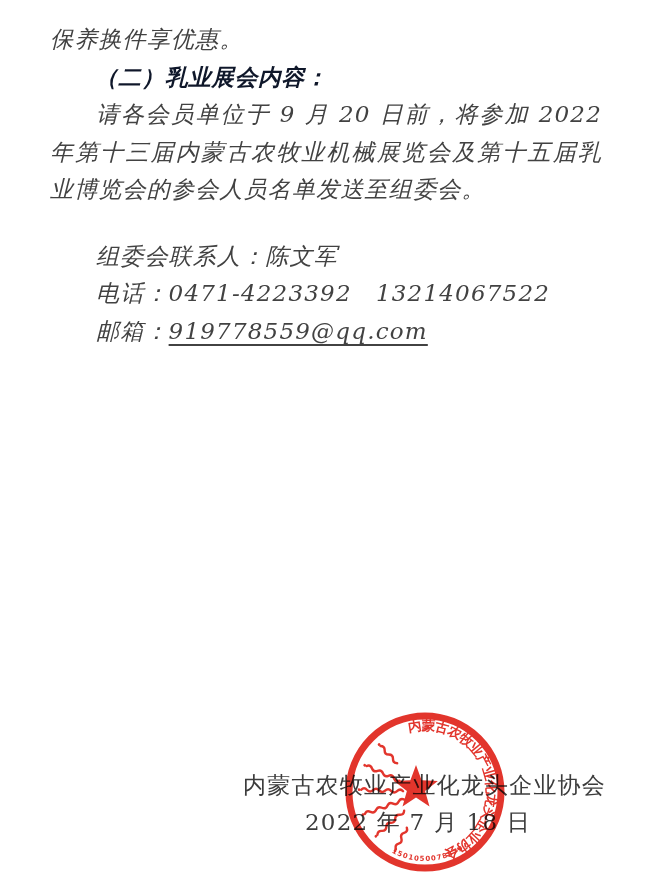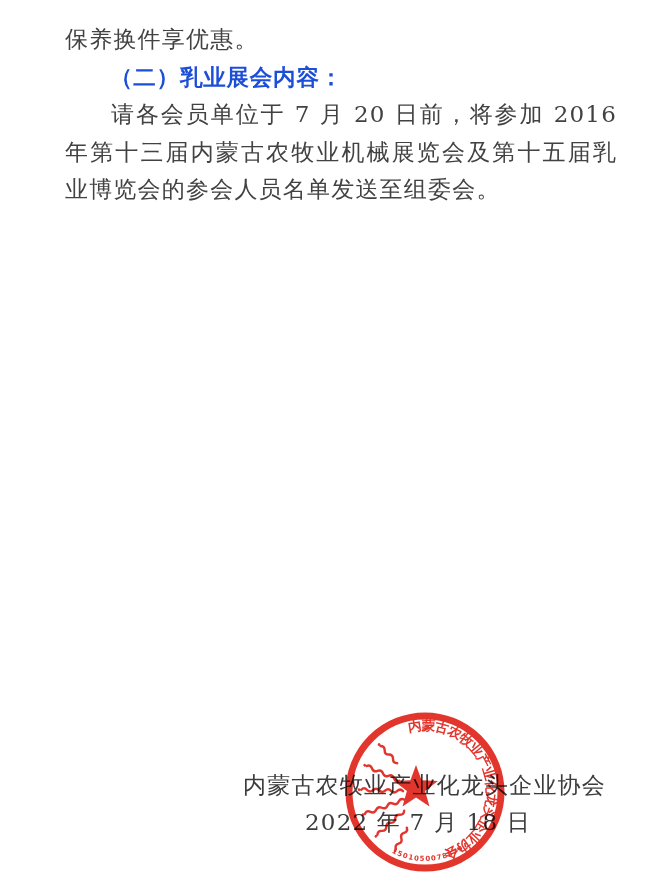--- a/index.html
+++ b/index.html
@@ -6,33 +6,34 @@
   html,body { width:646px; height:881px; }
   body {
     position:relative;
     background:#ffffff;
     overflow:hidden;
     font-family:"DejaVu Serif","Liberation Serif",serif;
     color:#424242;
   }
   .content {
     position:absolute;
-    left:65px; top:21px;
+    left:50px; top:21px;
     width:552px;
     font-size:23px;
     line-height:37.5px;
     letter-spacing:1.2px;
     text-align:justify;
+    font-style:italic;
   }
   p { margin:0; }
   .para   { text-indent:2em; }
   .heading {
     text-indent:2em;
     font-weight:bold;
-    color:#1d4ed8;
+    color:#0f172a;
     font-family:"DejaVu Sans","Liberation Sans",sans-serif;
     font-size:22.5px;
     letter-spacing:0.8px;
   }
   .contact { margin-top:29px; }
   .keep { white-space:pre-wrap; }
   .email-link {
     color:#424242;
     text-decoration:underline;
     text-underline-offset:5px;
@@ -68,22 +69,27 @@
   }
   .arc-cn { font-size:13.5px; font-weight:bold; }
   .arc-num { font-size:7px; letter-spacing:1px; font-weight:bold; }
 </style>
 </head>
 <body>
 
 <div class="content">
   <p>保养换件享优惠。</p>
   <p class="heading">（二）乳业展会内容：</p>
-  <p class="para">请各会员单位于 7 月 20 日前，将参加 2016 年第十三届内蒙古农牧业机械展览会及第十五届乳业博览会的参会人员名单发送至组委会。</p>
+  <p class="para">请各会员单位于 9 月 20 日前，将参加 2022 年第十三届内蒙古农牧业机械展览会及第十五届乳业博览会的参会人员名单发送至组委会。</p>
 
+  <div class="contact">
+    <p class="para"><span>组委会联系人：</span><span>陈文军</span></p>
+    <p class="para"><span>电话：</span><span class="keep">0471-4223392　13214067522</span></p>
+    <p class="para"><span>邮箱：</span><a class="email-link">919778559@qq.com</a></p>
+  </div>
 </div>
 
 <div class="sig-org">内蒙古农牧业产业化龙头企业协会</div>
 <div class="sig-date">2022 年 7 月 18 日</div>
 
 <svg class="seal" viewBox="0 0 166 166" xmlns="http://www.w3.org/2000/svg">
   <defs>
     <path id="arcCn" d="M 66.9 23.1 A 62 62 0 1 1 99.1 142.9"></path>
     <path id="arcNum" d="M 43.4 139.5 A 69 69 0 0 0 122.6 139.5"></path>
   </defs>

